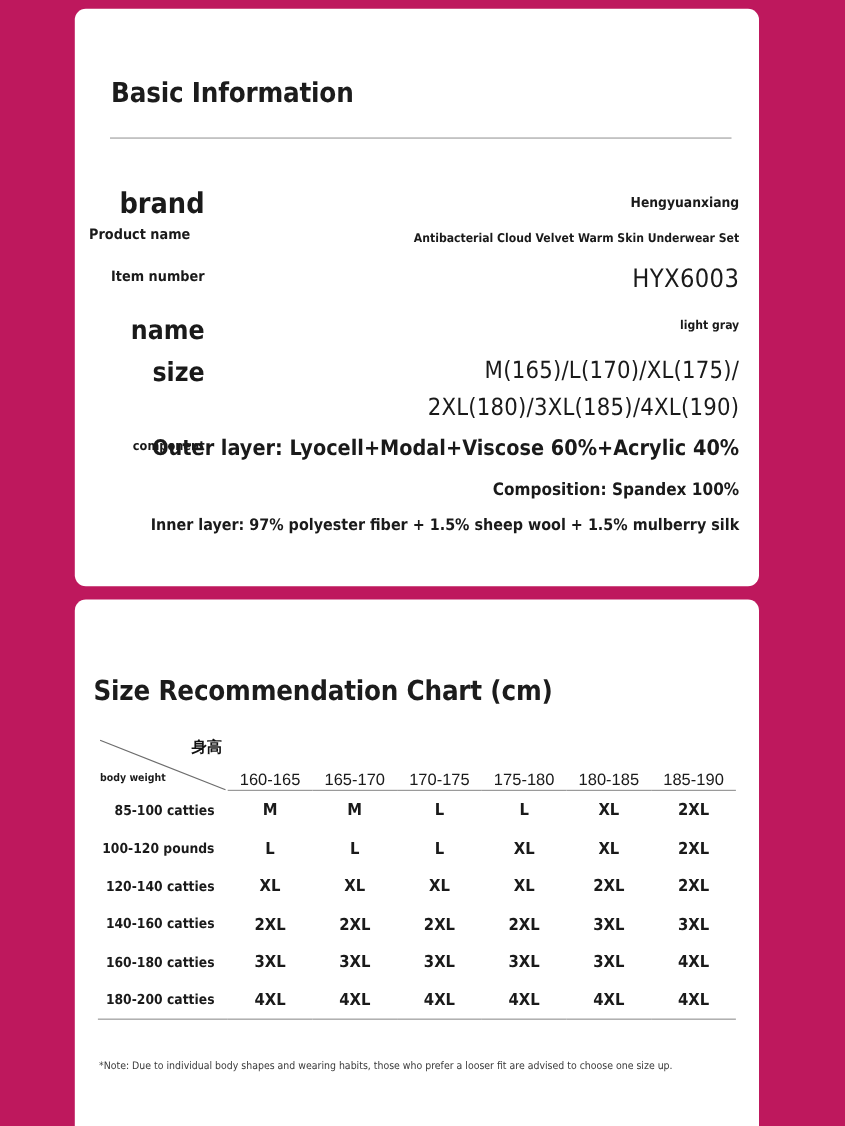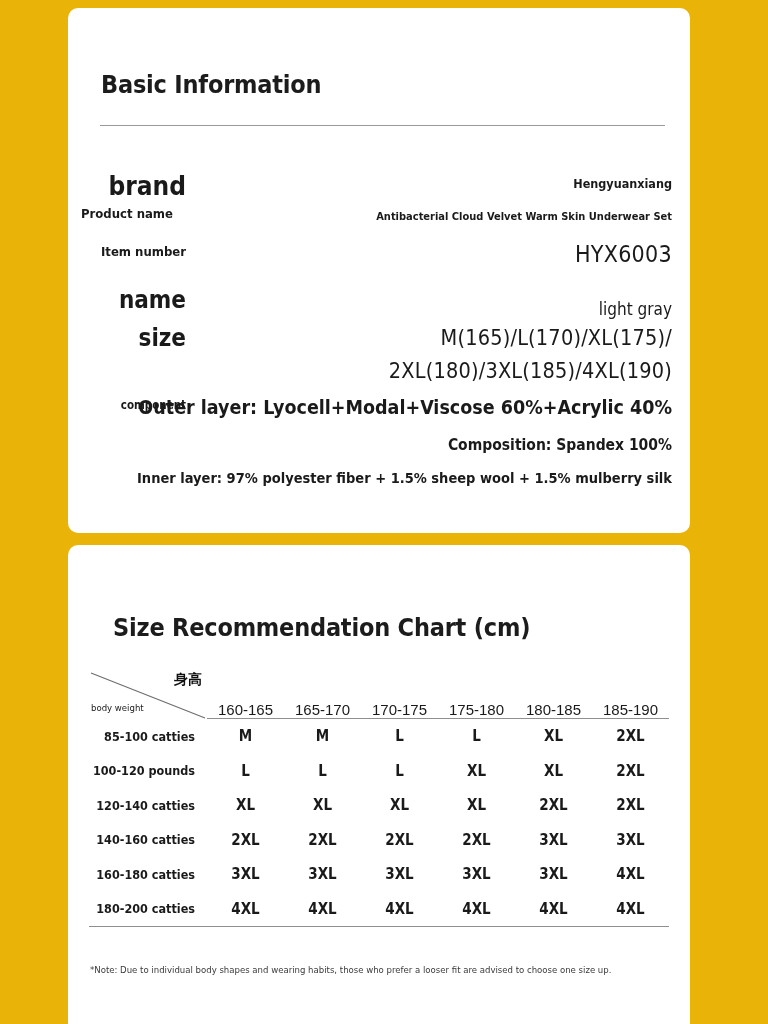--- a/index.html
+++ b/index.html
@@ -11,21 +11,21 @@
     height: 1024px;
     background: #fdf9f9;
     font-family: "Liberation Sans", sans-serif;
     -webkit-font-smoothing: antialiased;
     overflow: hidden;
   }
   .page {
     position: relative;
     width: 768px;
     height: 1024px;
-    background: #eab308;
+    background: #be185d;
   }
 
   
   .card {
     position: absolute;
     left: 68px;
     width: 622px;
     background: #ffffff;
     border-radius: 10px;
     box-sizing: border-box;
@@ -48,21 +48,21 @@
     color: #1c1c1c;
     letter-spacing: -0.2px;
     white-space: nowrap;
   }
   #basic-title {
     left: 33px;
     top: 62px;
     font-size: 25px;
   }
   #size-title {
-    left: 45px;
+    left: 17px;
     top: 68px;
     font-size: 25px;
   }
   .title-divider {
     position: absolute;
     left: 32px;
     top: 117px;
     width: 565px;
     height: 0;
     border-top: 1.4px solid #9a9a9a;
@@ -102,21 +102,21 @@
   #row-pname   { top: 198px; }
   #row-pname .spec-label { top: 0px; font-size: 13px; text-align: center; }
   #row-pname .spec-value { top: 4px; font-size: 11px; font-weight: bold; }
 
   #row-item    { top: 236px; }
   #row-item .spec-label { top: 0px; font-size: 13px; }
   #row-item .spec-value { top: -3px; font-size: 23px; font-weight: normal; letter-spacing: 0.3px; }
 
   #row-color   { top: 278px; }
   #row-color .spec-label { top: 0px; font-size: 24px; }
-  #row-color .spec-value { top: 13px; font-size: 17px; font-weight: normal; }
+  #row-color .spec-value { top: 3px; font-size: 11px; font-weight: bold; }
 
   #row-size    { top: 313px; }
   #row-size .spec-label { top: 3px; font-size: 24px; }
   #row-size .spec-value {
     top: 0px;
     font-size: 21.5px;
     line-height: 1.55;
     letter-spacing: 0.2px;
   }
 
@@ -186,21 +186,21 @@
     font-weight: bold;
     font-size: 14px;
     color: #111;
     line-height: 1;
   }
   .corner-weight {
     position: absolute;
     left: 2px;
     bottom: 6px;
     font-family: "Liberation Sans Narrow", "DejaVu Sans Condensed", "Liberation Sans", sans-serif;
-    font-weight: normal;
+    font-weight: bold;
     font-size: 9.5px;
     color: #1a1a1a;
     line-height: 1;
   }
 
   tbody.sz-body td {
     height: 34.5px;
     text-align: center;
     font-family: "Liberation Sans Narrow", "DejaVu Sans Condensed", "Liberation Sans", sans-serif;
     font-weight: bold;

